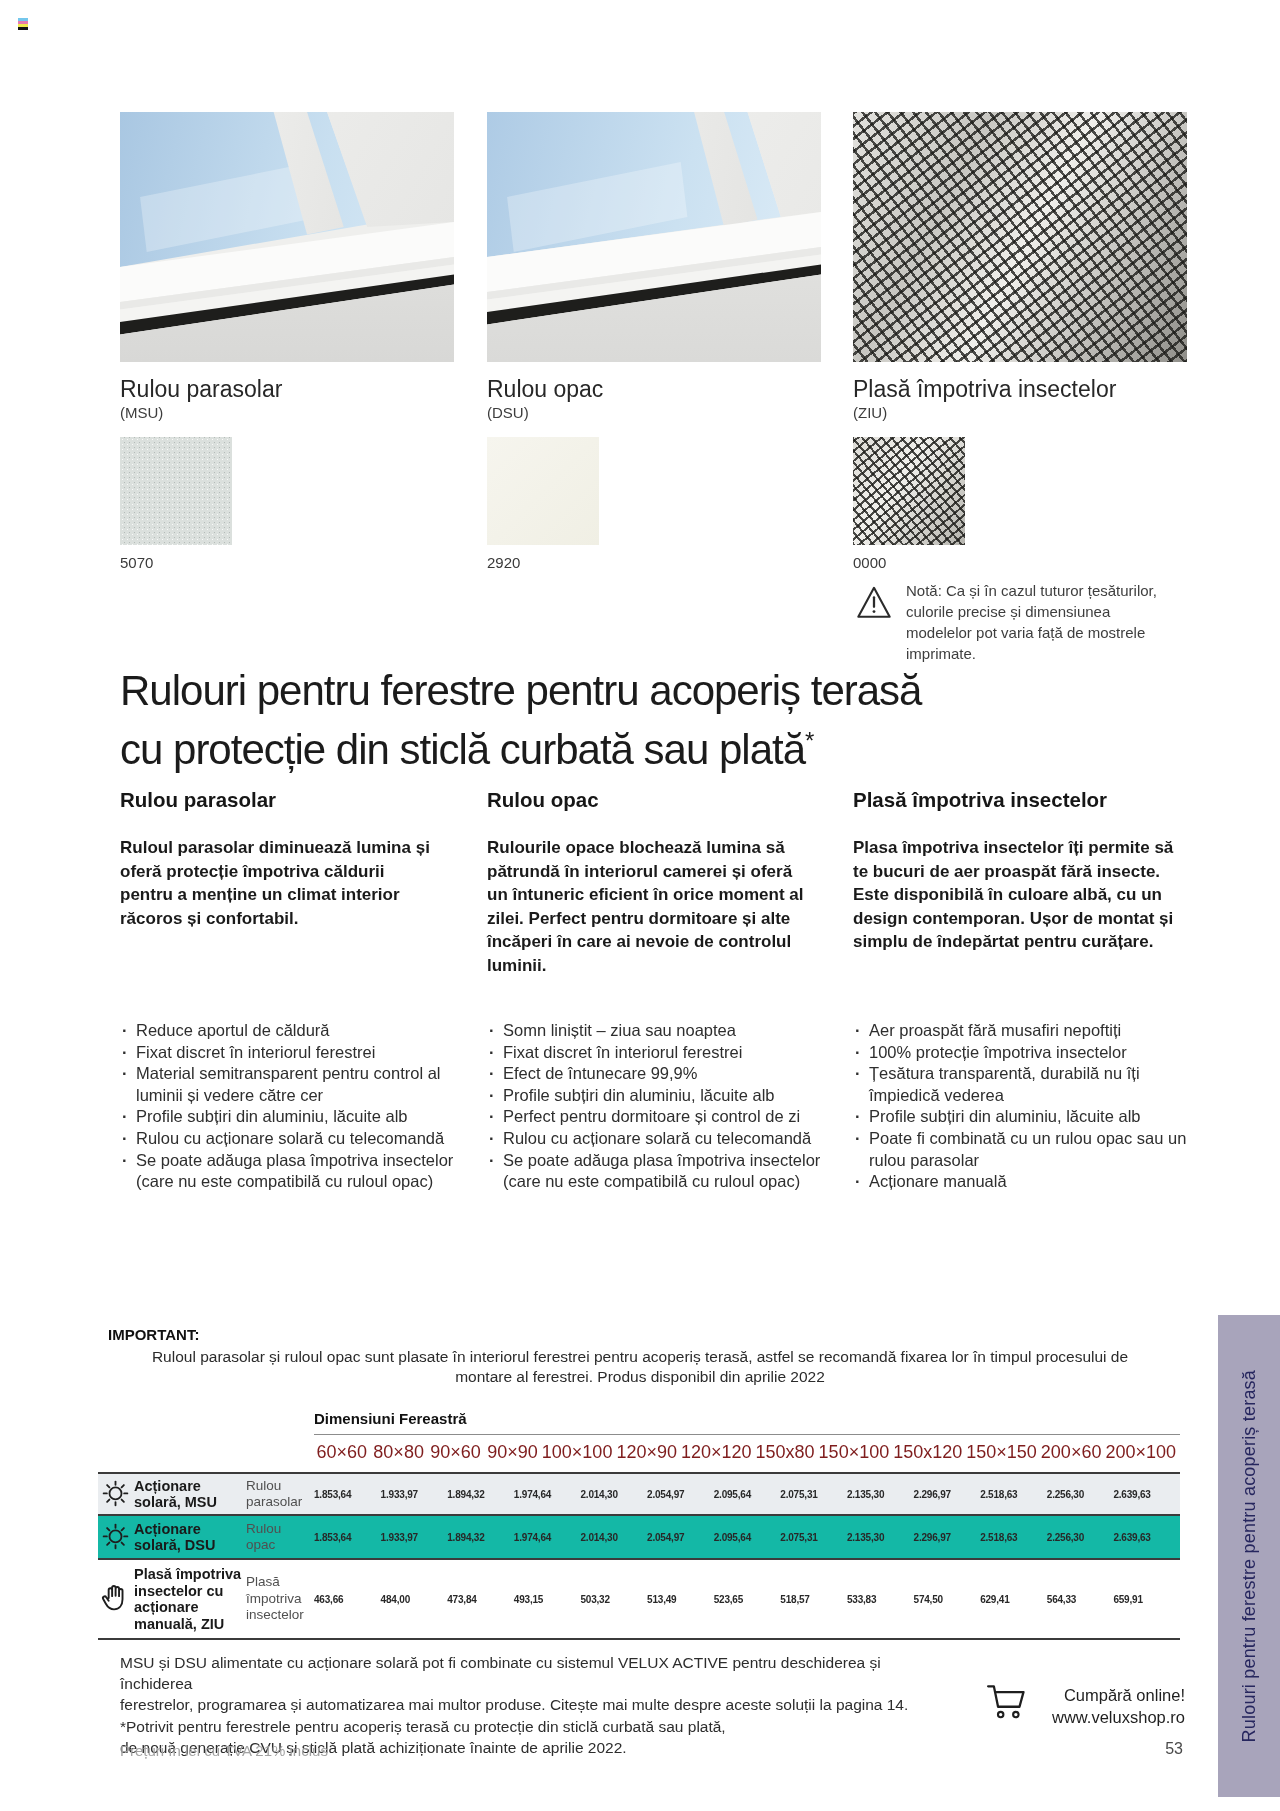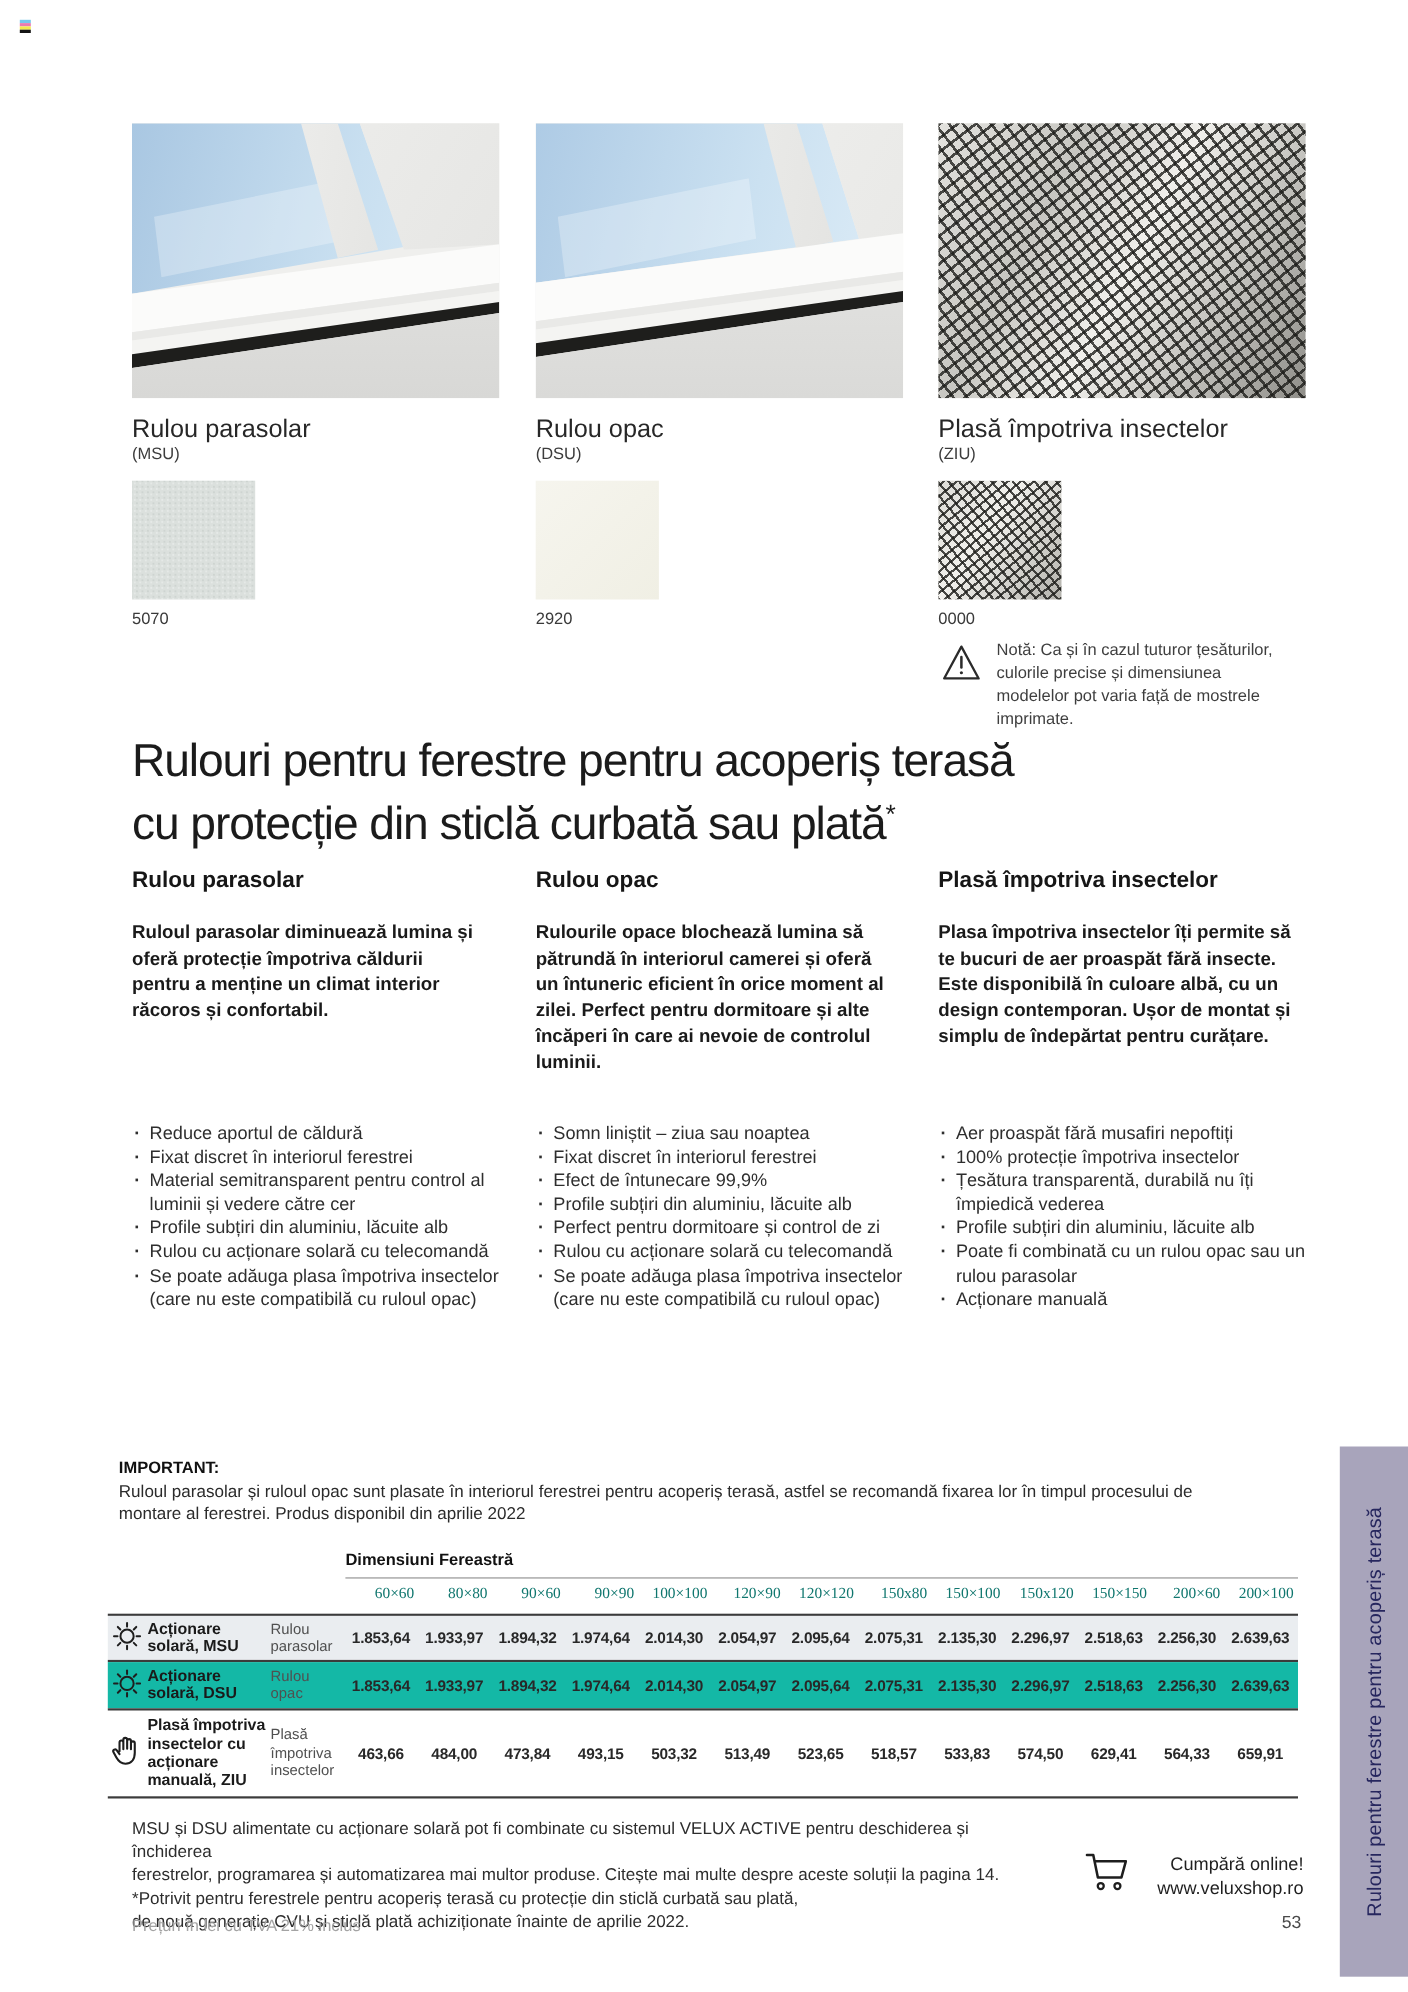--- a/index.html
+++ b/index.html
@@ -74,38 +74,38 @@
   .col h2{margin:0;font-size:20.5px;line-height:24px;font-weight:700;color:#161616;}
   .col p{margin:24px 0 0 0;width:322px;font-size:17px;line-height:23.5px;font-weight:700;color:#1a1a1a;}
   .col ul{position:absolute;top:232px;left:0;right:0;margin:0;padding:0;list-style:none;}
   .col ul li{position:relative;padding-left:16px;font-size:16.5px;line-height:21.6px;color:#2e2e2e;}
   .col ul li::before{content:"·";position:absolute;left:2px;top:0;font-weight:700;color:#2e2e2e;}
 
   
   .important{left:108px;top:1326px;width:1064px;}
   .important h3{margin:0;font-size:15px;font-weight:700;color:#111;}
   .important .lines{margin-top:4px;}
-  .important .lines div{font-size:15.5px;line-height:19.5px;color:#2b2b2b;}
+  .important .lines div{font-size:15.5px;line-height:19.5px;color:#2b2b2b;text-align:center;}
 
   
   .ptable{left:98px;top:1410px;width:1082px;}
   .dim-title{margin-left:216px;font-size:15px;font-weight:700;color:#111;}
   .thin-rule{margin-left:216px;margin-top:7px;height:1px;background:#8c8c8c;}
   .sizes-row{display:grid;grid-template-columns:216px repeat(13,1fr);padding:7px 0 9px 0;}
   .sizes{display:contents;}
-  .size-cell{font-size:14px;color:#0f766e;text-align:right;padding-right:4px;font-family:Liberation Serif, serif;}
+  .size-cell{font-size:18px;color:#7f1d1d;text-align:right;padding-right:4px;}
   .t-rule{height:2px;background:#3b3b3b;}
   .trow{display:grid;grid-template-columns:36px 112px 68px repeat(13,1fr);align-items:center;}
   .trow.shaded{background:#eaedf0;}
   .r1{min-height:40px;}.r2{min-height:42px;}.r3{min-height:78px;}
   .ticon{padding-left:2px;}
   .tlabel{font-size:14.5px;line-height:16.5px;font-weight:700;color:#1a1a1a;}
   .tprod{font-size:13.5px;line-height:16.5px;color:#505050;}
   .prices{display:contents;}
-  .num{font-size:14px;font-weight:700;letter-spacing:-0.2px;color:#282828;text-align:center;padding-right:2px;}
+  .num{font-size:10px;font-weight:700;letter-spacing:-0.2px;color:#282828;text-align:left;padding-right:2px;}
 
   
   .footnotes{left:120px;top:1652px;width:830px;}
   .footnotes div{font-size:15.5px;line-height:21.2px;color:#2d2d2d;}
 
   
   .cart{left:985px;top:1680px;}
   .shop-text{left:1015px;top:1684px;width:170px;text-align:right;}
   .shop-text .cta{font-size:16.5px;line-height:22px;color:#1f1f1f;}
   .shop-text .url{font-size:16.5px;line-height:22px;color:#1f1f1f;}

